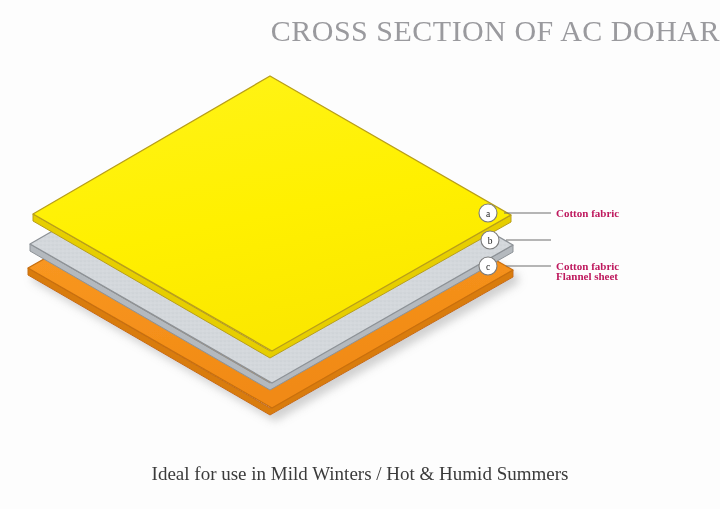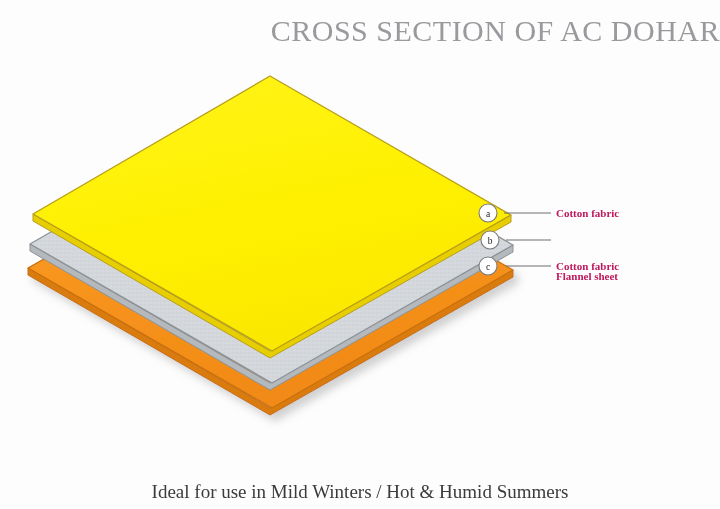--- a/index.html
+++ b/index.html
@@ -34,21 +34,21 @@
     font-size: 30px;
     letter-spacing: 0.5px;
     color: #9a9a9e;
     white-space: nowrap;
     user-select: none;
   }
 
   
   .caption {
     position: absolute;
-    bottom: 6px;
+    bottom: 24px;
     left: 0;
     width: 720px;
     text-align: center;
     font-family: "Liberation Serif", "DejaVu Serif", serif;
     font-size: 19px;
     color: #3b3b3b;
     white-space: nowrap;
     user-select: none;
   }
 

